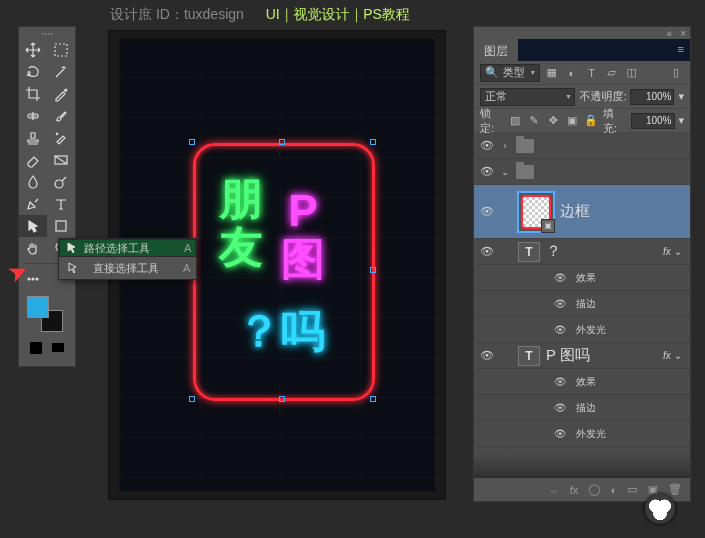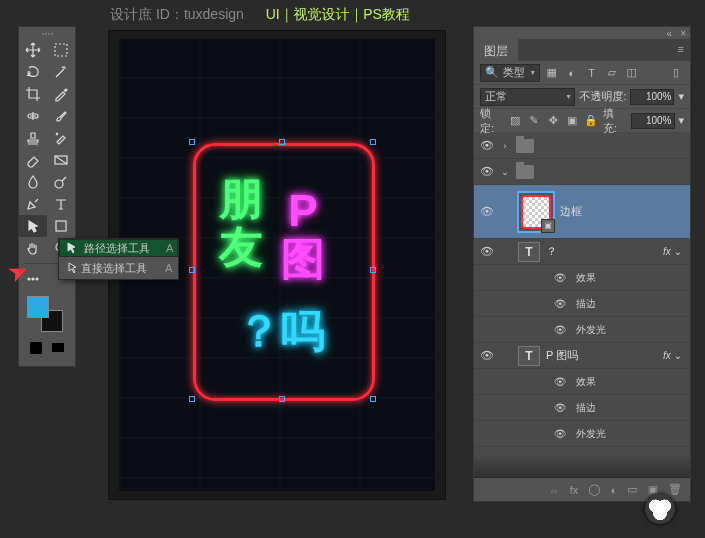--- a/index.html
+++ b/index.html
@@ -12,21 +12,21 @@
 .thead i{width:2px;height:2px;background:#777;display:block}
 .trow{display:flex}
 .tcell{width:28px;height:22px;display:flex;align-items:center;justify-content:center;color:#ddd;position:relative;cursor:pointer}
 .tcell.active{background:#3a3a3a}
 .tcell svg{width:16px;height:16px;stroke:#ddd;fill:none;stroke-width:1.2}
 .tdiv{height:1px;background:#424242;margin:4px 4px}
 .swatch{margin:6px 8px;position:relative;width:36px;height:36px}
 .sw-fg{position:absolute;width:22px;height:22px;background:#29abe2;border:1px solid #888;top:0;left:0;z-index:2}
 .sw-bg{position:absolute;width:22px;height:22px;background:#111;border:1px solid #888;bottom:0;right:0}
 .flyout{position:absolute;left:58px;top:238px;background:#535353;border:1px solid #2a2a2a;box-shadow:2px 2px 6px rgba(0,0,0,.5);z-index:10}
-.frow{display:flex;align-items:center;height:22px;padding:0 6px;gap:0;white-space:nowrap;cursor:pointer}
+.frow{display:flex;align-items:center;height:22px;padding:0 6px;gap:12px;white-space:nowrap;cursor:pointer}
 .frow.sel{background:#14532d}
 .frow .ficon{width:16px;height:16px;display:flex;align-items:center;justify-content:center}
 .frow .ficon svg{width:14px;height:14px;stroke:#ddd;fill:#ddd}
 .frow .fkey{margin-left:auto;color:#999;padding-left:12px}
 .canvas-wrap{position:absolute;left:108px;top:30px;width:338px;height:470px;background:#1a1a1a;border:1px solid #111}
 .canvas{position:absolute;left:10px;top:8px;width:316px;height:452px;background:#0a0e14;overflow:hidden}
 .brick{position:absolute;inset:0;background:linear-gradient(90deg,rgba(255,255,255,.015) 0,rgba(255,255,255,.015) 2px,transparent 2px,transparent 80px) 0 0/80px 40px,linear-gradient(0deg,rgba(255,255,255,.015) 0,rgba(255,255,255,.015) 2px,transparent 2px,transparent 40px) 0 0/80px 40px,#0a0e14}
 .neon-box{position:absolute;left:74px;top:104px;width:182px;height:258px;border:3px solid #ff2b3a;border-radius:22px;box-shadow:0 0 8px #ff2b3a,inset 0 0 6px #ff2b3a}
 .handle{position:absolute;width:6px;height:6px;border:1px solid #4af;background:transparent}
 .h-tl{left:70px;top:100px}.h-tr{left:251px;top:100px}.h-bl{left:70px;top:357px}.h-br{left:251px;top:357px}
@@ -34,41 +34,41 @@
 .neon-txt{position:absolute;font-weight:bold;font-size:44px;line-height:48px;text-align:center}
 .nt1{left:100px;top:136px;color:#4dff7a;text-shadow:0 0 6px #4dff7a,0 0 12px #1cff4d}
 .nt2{left:162px;top:148px;color:#ff4dff;text-shadow:0 0 6px #ff4dff,0 0 12px #ff1fff}
 .nt3{left:118px;top:268px;color:#2fd9ff;text-shadow:0 0 6px #2fd9ff,0 0 12px #00c4ff}
 .arrow1{position:absolute;left:8px;top:258px;color:#f33;font-size:24px;transform:rotate(-25deg)}
 .arrow2{position:absolute;left:102px;top:264px;width:42px;height:2px;background:#f33;transform:rotate(32deg)}
 .arrow2::after{content:"";position:absolute;right:-2px;top:-4px;border:5px solid transparent;border-left-color:#f33}
 .panel{position:absolute;right:14px;top:26px;width:218px;height:476px;background:#535353;border:1px solid #383838;display:flex;flex-direction:column}
 .ptitlebar{height:12px;display:flex;justify-content:flex-end;align-items:center;padding:0 4px;gap:8px}
 .ptitlebar i{color:#aaa;font-style:normal;font-size:10px}
-.ptabs{display:flex;background:#404040;height:22px;align-items:stretch}
+.ptabs{display:flex;background:#0f172a;height:22px;align-items:stretch}
 .ptab{padding:4px 10px;background:#535353;font-size:12px}
 .ptabs .menu{margin-left:auto;padding:4px 6px;color:#aaa}
 .prow{display:flex;align-items:center;height:24px;padding:0 6px;gap:4px;border-bottom:1px solid #484848}
 .sel{background:#3a3a3a;border:1px solid #2a2a2a;height:18px;display:flex;align-items:center;padding:0 4px;gap:4px}
 .sel .caret{margin-left:2px;font-size:8px;color:#aaa}
 .picon{width:16px;height:16px;display:flex;align-items:center;justify-content:center;color:#bbb}
 .prow input{width:44px;height:16px;background:#3a3a3a;border:1px solid #2a2a2a;color:#ddd;font-size:10px;text-align:right;padding-right:2px}
 .layers{flex:1;overflow:auto;background:#4a4a4a}
 .lrow{display:flex;align-items:center;min-height:26px;border-bottom:1px solid #424242;padding-right:4px}
 .eye{width:26px;display:flex;justify-content:center;color:#ccc;cursor:pointer}
 .lcontent{display:flex;align-items:center;gap:6px;flex:1}
 .toggle{font-size:9px;color:#ccc;cursor:pointer;width:10px;text-align:center}
 .folder{width:18px;height:14px;background:#777;border-radius:1px;position:relative}
 .folder::before{content:"";position:absolute;top:-3px;left:0;width:8px;height:3px;background:#777}
 .thumb{width:36px;height:40px;border:1px solid #888;background:#555;position:relative}
 .thumb.active{outline:2px solid #5aa9ff;outline-offset:-1px}
 .thumb .mini{position:absolute;inset:2px;border:2px solid #ff2b3a;border-radius:4px;background:repeating-conic-gradient(#ccc 0 25%,#fff 0 50%) 0 0/6px 6px}
 .thumb .link{position:absolute;right:-2px;bottom:-2px;width:14px;height:14px;background:#666;border:1px solid #333;font-size:8px;display:flex;align-items:center;justify-content:center}
 .ltype{width:22px;height:20px;border:1px solid #777;background:#555;display:flex;align-items:center;justify-content:center;font-size:12px;font-weight:bold;color:#ddd}
-.lname{font-size:11px;color:#ddd}
+.lname{font-size:15px;color:#ddd}
 .fx{margin-left:auto;font-style:italic;color:#ccc;font-size:10px;padding-right:4px}
 .subfx{padding-left:76px;font-size:10px;color:#ccc;height:18px;display:flex;align-items:center;gap:6px}
 .subfx .eye{width:20px}
 .pfoot{height:24px;border-top:1px solid #383838;display:flex;align-items:center;justify-content:flex-end;gap:10px;padding:0 8px;color:#999;position:relative}
 .pfoot span{cursor:pointer}
 .pfoot::before{content:"";position:absolute;left:0;right:0;top:-24px;height:24px;background:linear-gradient(transparent,rgba(30,30,30,.6));pointer-events:none}
 .watermark{position:absolute;right:30px;bottom:14px;color:#fff;font-size:15px;display:flex;align-items:center;gap:8px;text-shadow:0 0 3px #000, 0 0 6px #000;z-index:20}
 .wm-icon{width:30px;height:30px;border-radius:50%;background:radial-gradient(circle at 35% 40%, #fff 0 24%, transparent 25%),radial-gradient(circle at 65% 40%, #fff 0 24%, transparent 25%),radial-gradient(circle at 50% 64%, #fff 0 28%, transparent 29%),#3a3a3a;box-shadow:0 0 4px #000}
 </style>
 </head>

